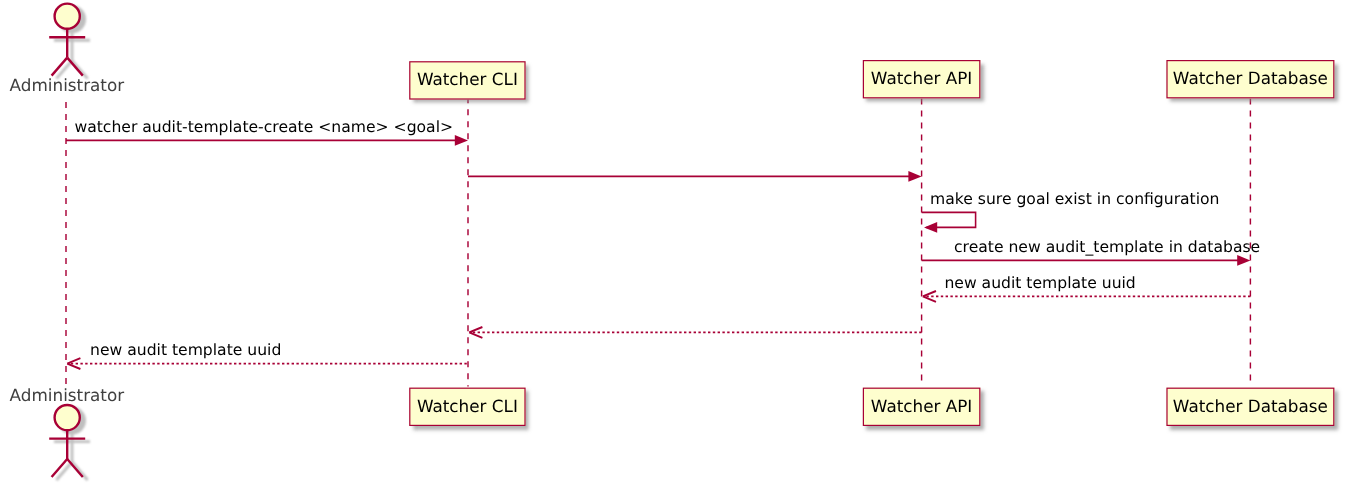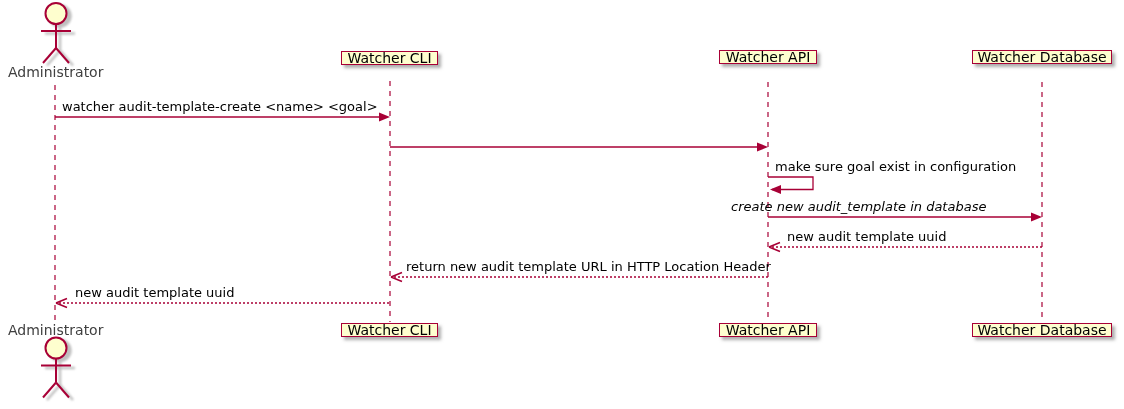--- a/index.html
+++ b/index.html
@@ -22,21 +22,21 @@
 
   
   .actor-shadow        { stroke: #bfbfbf; stroke-width: 2.4; fill: none; filter: blur(1px); }
   .actor-shadow circle { fill: #bfbfbf; }
   .actor-main          { stroke: #A80036; stroke-width: 2; fill: none; }
   .actor-main circle   { fill: #FEFECE; }
 
   
   .participant {
     position: absolute;
-    height: 14px;
+    height: 32px;
     box-sizing: border-box;
     background: #FEFECE;
     border: 1.7px solid #A80036;
     box-shadow: 3px 3px 3px rgba(130,130,130,0.65);
     display: flex;
     align-items: center;
     justify-content: center;
     font-size: 14px;
     color: #000;
     white-space: nowrap;
@@ -144,18 +144,17 @@
   <div class="participant" style="left:341px; top:51px; width:97px;">Watcher CLI</div>
   <div class="participant" style="left:719px; top:50px; width:98px;">Watcher API</div>
   <div class="participant" style="left:972px; top:50px; width:140px;">Watcher Database</div>
 
   <div class="participant" style="left:341px; top:323px; width:97px;">Watcher CLI</div>
   <div class="participant" style="left:719px; top:323px; width:98px;">Watcher API</div>
   <div class="participant" style="left:972px; top:323px; width:140px;">Watcher Database</div>
 
   <div class="msg" style="left:62px;  top:99px;text-align:center;">watcher audit-template-create &lt;name&gt; &lt;goal&gt;</div>
   <div class="msg" style="left:775px; top:159px;text-align:center;">make sure goal exist in configuration</div>
-  <div class="msg" style="left:731px; top:199px;font-style:italic;">create new audit_template in database</div>
+  <div class="msg" style="left:795px; top:199px;">create new audit_template in database</div>
   <div class="msg" style="left:787px; top:229px;">new audit template uuid</div>
-  <div class="msg" style="left:406px; top:259px;">return new audit template URL in HTTP Location Header</div>
   <div class="msg" style="left:75px;  top:285px;">new audit template uuid</div>
 
 </div>
 
 </body></html>

